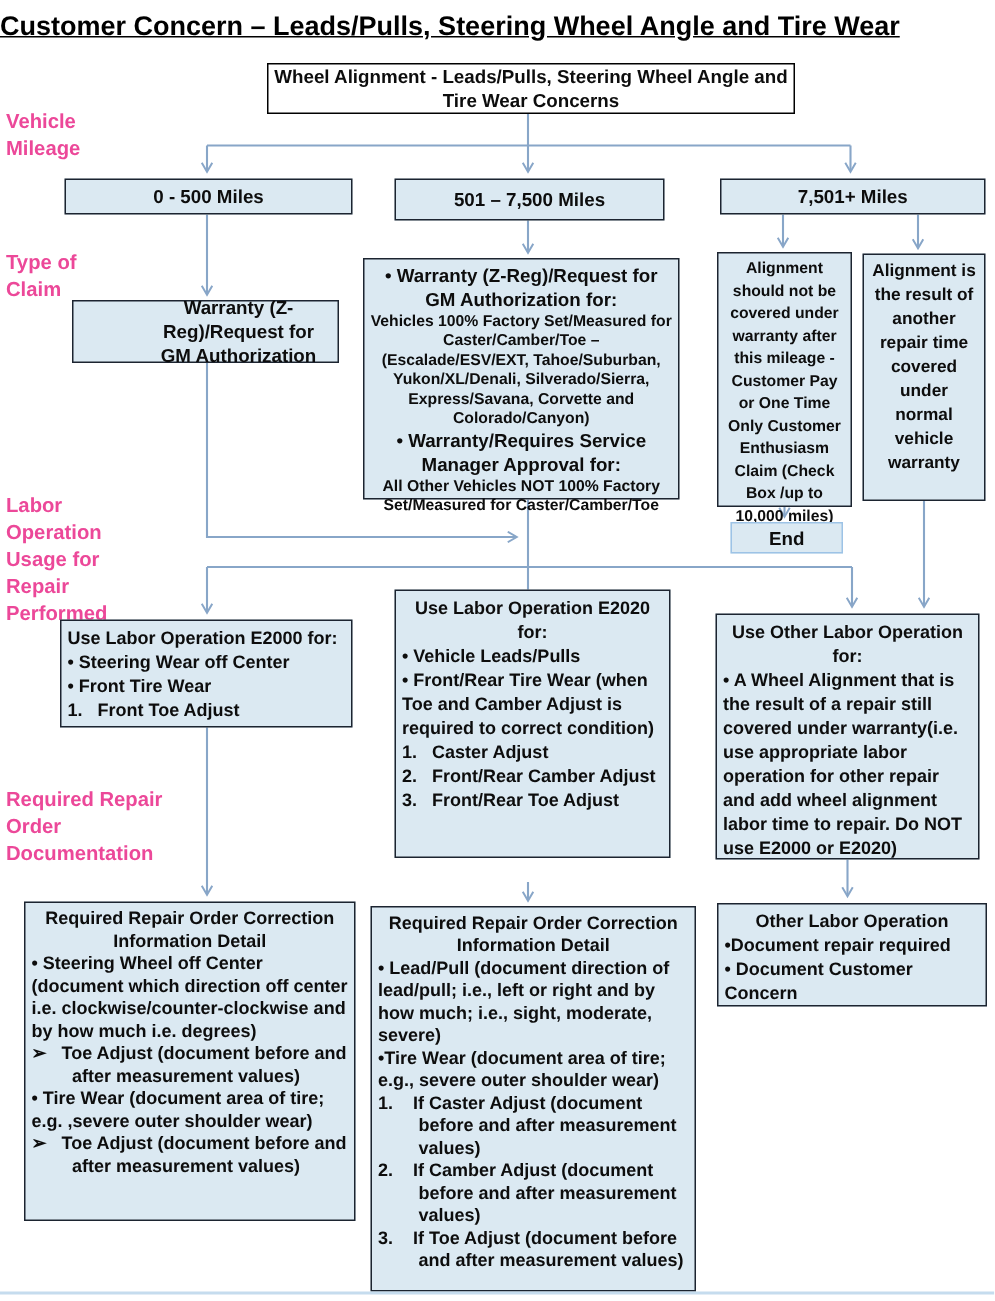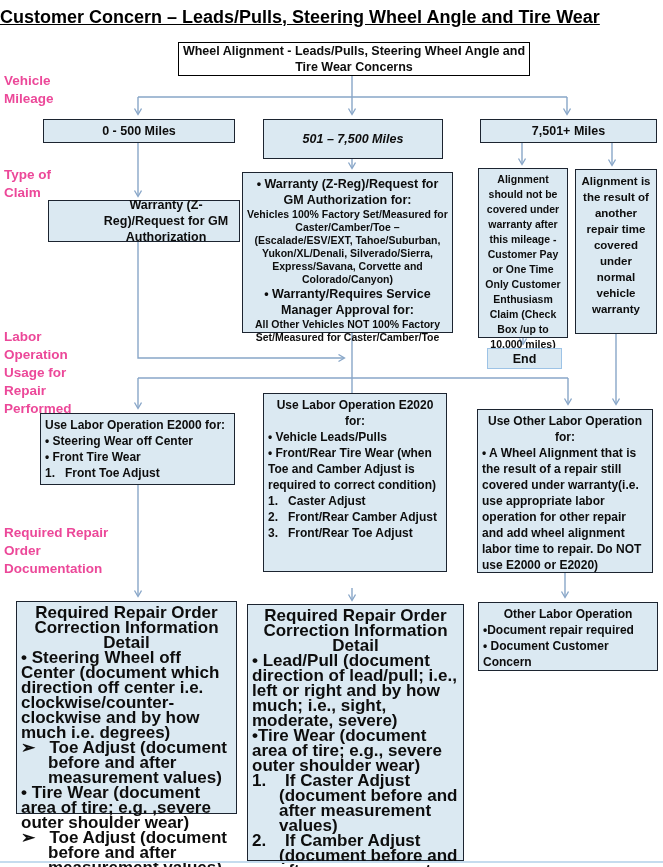--- a/index.html
+++ b/index.html
@@ -9,21 +9,21 @@
   .box{position:absolute;box-sizing:border-box;background:var(--fill,#dbe9f2);
        border:1.6px solid var(--bord,#1c2430);font-weight:bold;color:#0d0d0d;}
   .white{background:#fff;border:1.2px solid #000;}
   .endbox{border:1.5px solid var(--endb,#9dc3e6);}
   .ctr{text-align:center;}
   .pagetitle{position:absolute;left:0;top:7px;width:663px;text-align:left;
        font-size:18px;font-weight:bold;text-decoration:underline;color:#000;}
   .rowlabel{position:absolute;font-size:13.5px;line-height:18px;font-weight:bold;color:#ec4899;}
   .fs125{font-size:12.5px;line-height:16px;}
   .fs12{font-size:12px;line-height:16px;}
-  .fs11{font-size:17px;line-height:15px;}
+  .fs11{font-size:12px;line-height:15px;}
   .fs105{font-size:10.5px;line-height:15px;}
   .fs115{font-size:11.5px;line-height:16px;}
   .pad{padding:3px 4px;}
   .mid-head{font-size:12.5px;line-height:16px;text-align:center;}
   .mid-sub{font-size:10.5px;line-height:13px;text-align:center;}
   .hang{padding-left:24px;text-indent:-24px;}
   .hang26{padding-left:27px;text-indent:-27px;}
   .vctr{display:flex;flex-direction:column;justify-content:center;}
   .bottom-edge{position:absolute;left:0;top:861px;width:663px;height:2px;background:#c5dcee;}
 </style>
@@ -67,28 +67,28 @@
   </div>
 
   <div class="rowlabel" style="left:4px;top:72px;width:72px;">Vehicle Mileage</div>
   <div class="rowlabel" style="left:4px;top:166px;width:60px;">Type of Claim</div>
   <div class="rowlabel" style="left:4px;top:328px;width:82px;">Labor Operation Usage for Repair Performed</div>
   <div class="rowlabel" style="left:4px;top:524px;width:108px;">Required Repair Order Documentation</div>
 
   <div class="box ctr fs125 vctr" style="left:43px;top:119px;width:192px;height:24px;">
     <div>0 - 500 Miles</div>
   </div>
-  <div class="box ctr fs125 vctr" style="left:263px;top:119px;width:180px;height:40px;font-style:italic;">
+  <div class="box ctr fs125 vctr" style="left:263px;top:119px;width:180px;height:28px;">
     <div>501 – 7,500 Miles</div>
   </div>
   <div class="box ctr fs125 vctr" style="left:480px;top:119px;width:177px;height:24px;">
     <div>7,501+ Miles</div>
   </div>
 
-  <div class="box ctr fs125 vctr pad" style="left:48px;top:200px;width:192px;height:42px;padding-left:48px;">
+  <div class="box ctr fs125 vctr pad" style="left:48px;top:200px;width:178px;height:42px;padding-left:48px;">
     <div>Warranty (Z-Reg)/Request for GM  Authorization</div>
   </div>
 
   <div class="box pad" style="left:242px;top:172px;width:211px;height:161px;">
     <div class="mid-head">• Warranty (Z-Reg)/Request for GM Authorization for:</div>
     <div class="mid-sub">Vehicles 100% Factory Set/Measured for Caster/Camber/Toe – (Escalade/ESV/EXT, Tahoe/Suburban, Yukon/XL/Denali, Silverado/Sierra, Express/Savana,  Corvette and Colorado/Canyon)</div>
     <div class="mid-head">• Warranty/Requires Service Manager Approval for:</div>
     <div class="mid-sub">All Other Vehicles NOT 100% Factory Set/Measured for Caster/Camber/Toe</div>
   </div>
 

